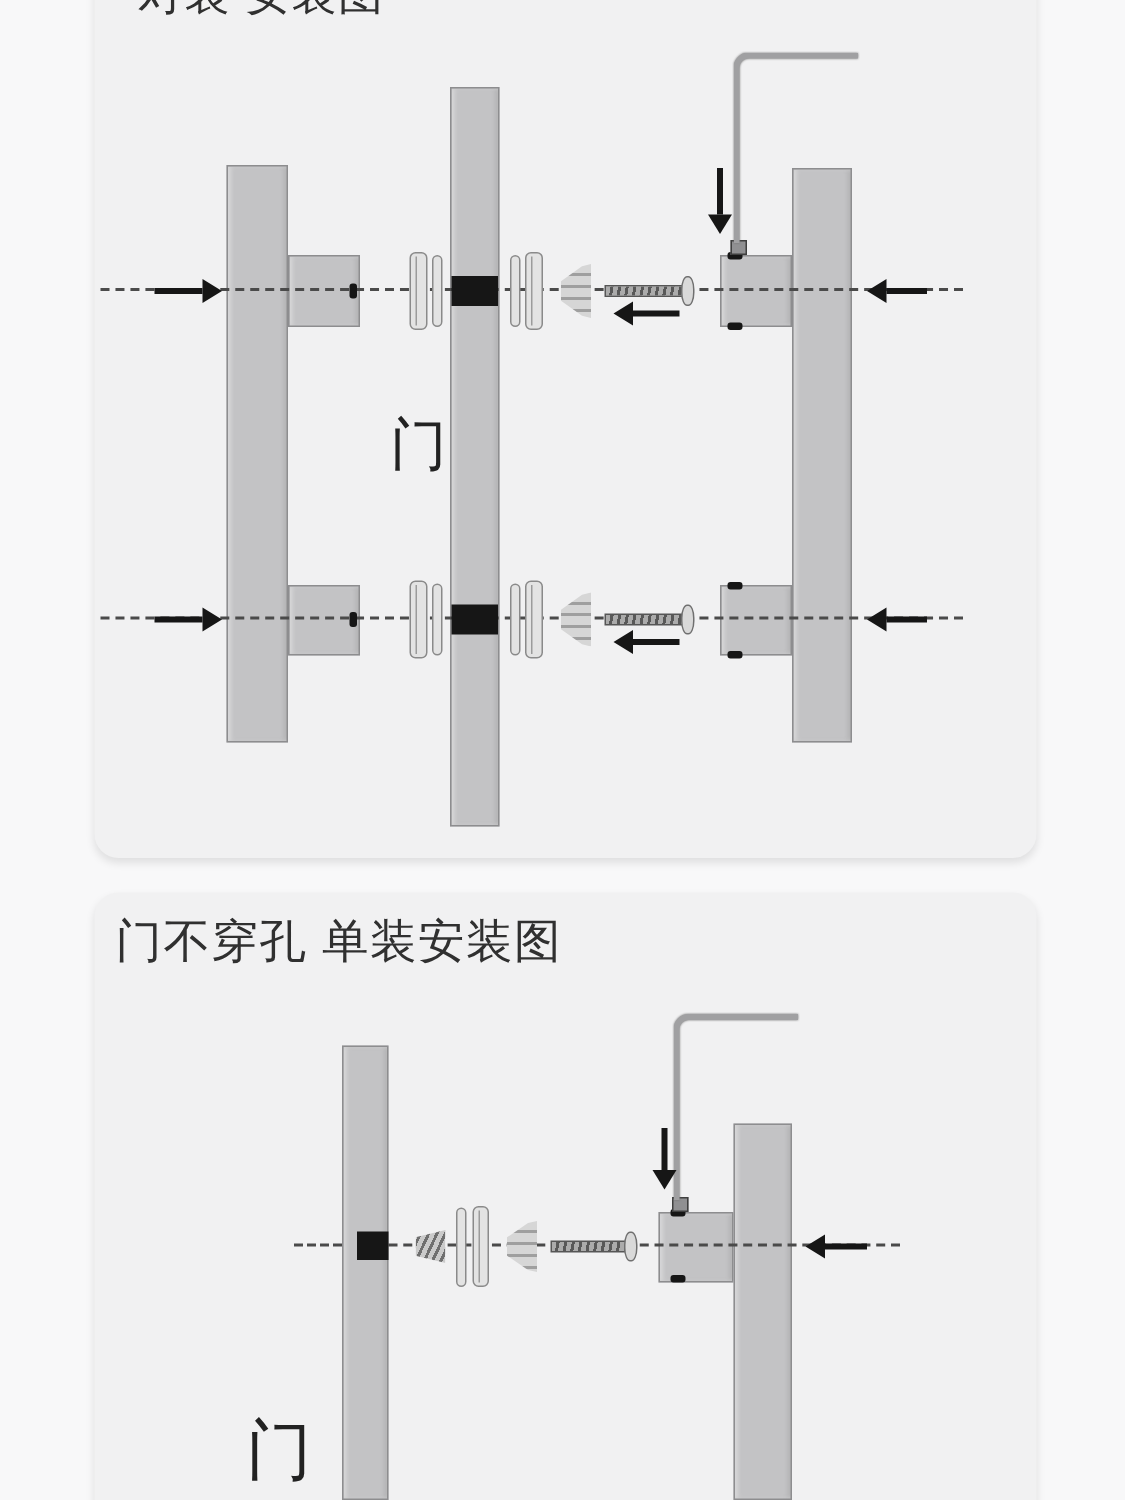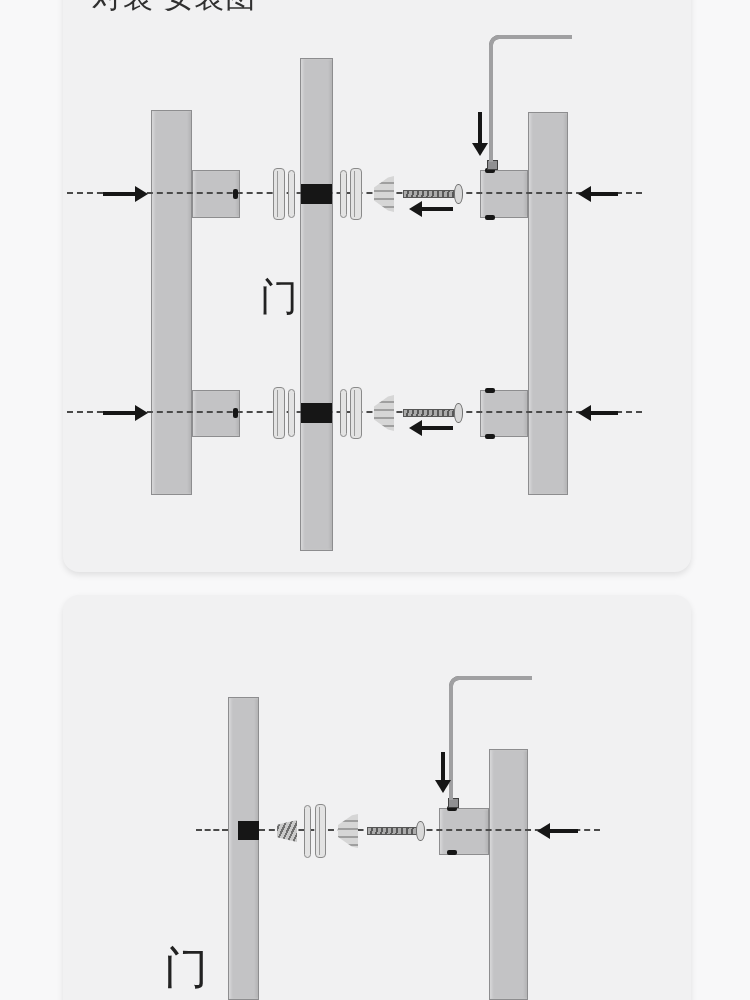--- a/index.html
+++ b/index.html
@@ -139,20 +139,21 @@
   <div class="arrow-h head-left" style="left:422px;top:207px;width:31px;"></div>
   <div class="arrow-h head-left" style="left:591px;top:192px;width:27px;"></div>
   <div class="arrow-h head-right" style="left:103px;top:411px;width:32px;"></div>
   <div class="arrow-h head-left" style="left:422px;top:426px;width:31px;"></div>
   <div class="arrow-h head-left" style="left:591px;top:411px;width:27px;"></div>
   <div class="arrow-v head-down" style="left:478px;top:112px;height:31px;"></div>
 
   <div class="door-label" style="left:260px;top:278px;font-size:38px;">门</div>
 
   <div class="panel" style="left:63px;top:595px;width:628px;height:430px;"></div>
+  <div class="panel-title" style="left:77px;top:609px;font-size:31px;">门不穿孔 单装安装图</div>
 
   <div class="part" style="left:228px;top:697px;width:31px;height:303px;"></div>
   <div class="part" style="left:439px;top:808px;width:50px;height:47px;"></div>
   <div class="part" style="left:489px;top:749px;width:39px;height:251px;"></div>
 
   <div class="dash" style="left:196px;top:829px;width:32px;"></div>
   <div class="dash" style="left:259px;top:829px;width:341px;"></div>
 
   <div class="hole" style="left:238px;top:821px;width:21px;height:19px;"></div>
   <div class="anchor" style="left:277px;top:820px;width:20px;height:22px;"></div>

